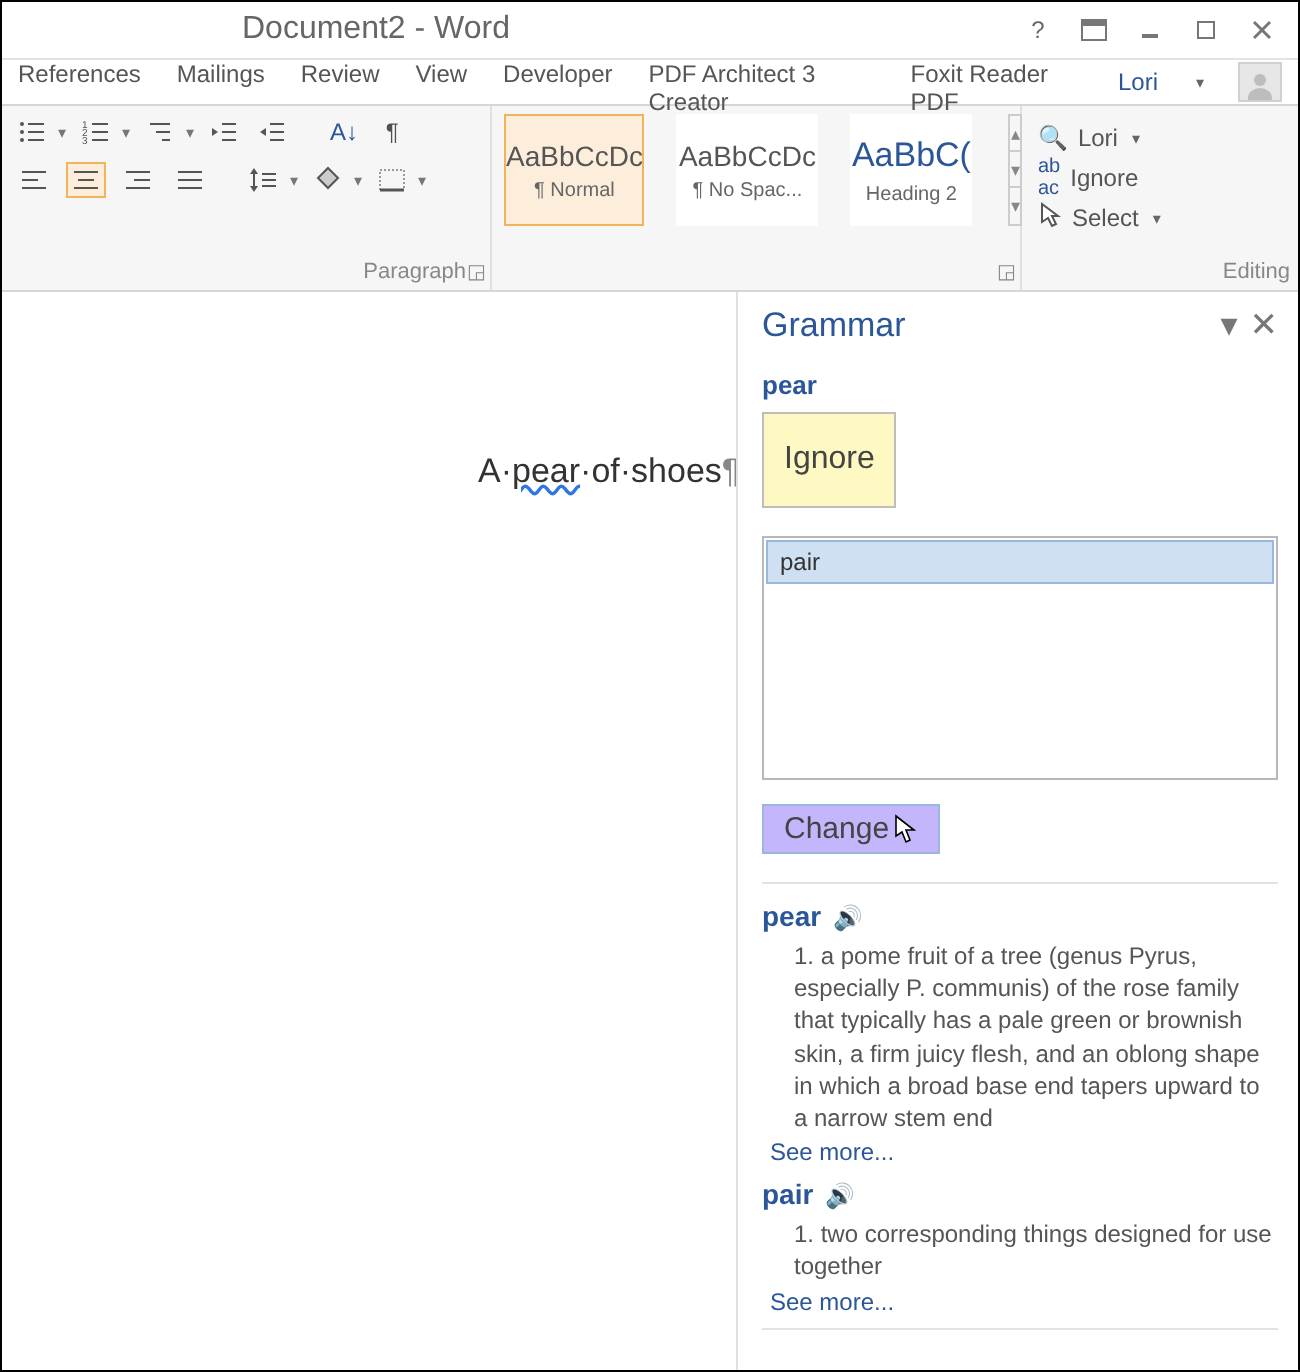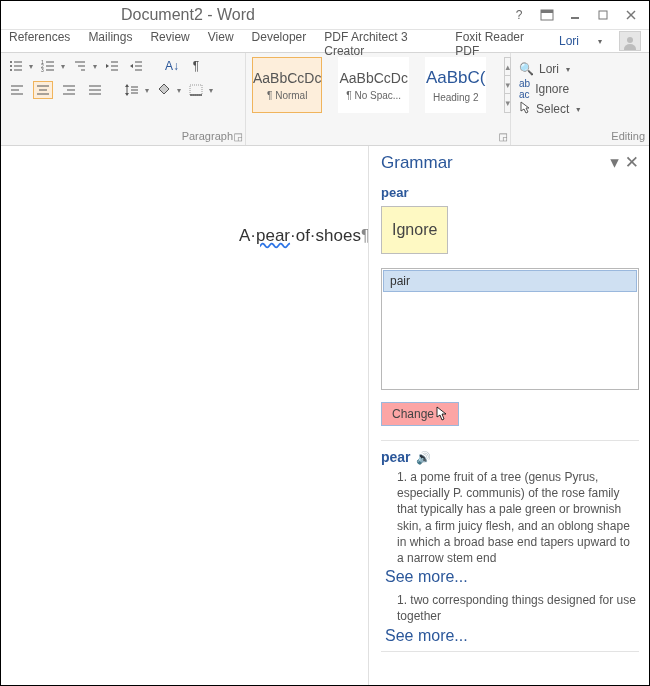--- a/index.html
+++ b/index.html
@@ -31,26 +31,26 @@
 .docarea{position:absolute;top:145px;left:0;width:388px;bottom:0;background:#fff}
 .doctext{position:absolute;top:80px;left:238px;font-size:17px;color:#333;white-space:nowrap}
 .doctext .err{border-bottom:1px wavy #2e75e6;text-decoration:underline wavy #2e75e6}
 .panel{position:absolute;top:145px;right:0;width:258px;bottom:0;border-left:1px solid #e0e0e0;background:#fff;padding:6px 10px 6px 12px;overflow:hidden}
 .phead{display:flex;align-items:center;color:#2b579a;font-size:17px}
 .phead .pbtns{margin-left:auto;display:flex;gap:6px;color:#777}
 .word1{color:#2b579a;font-weight:bold;font-size:13px;margin-top:12px}
 .ignore{margin-top:6px;border:1px solid #bdbdbd;background:#fef9c3;padding:14px 10px;font-size:16px;color:#444;display:inline-block}
 .sugbox{margin-top:14px;border:1px solid #b8b8b8;height:120px;background:#fff}
 .sugitem{background:#cfe0f2;border:1px solid #9ab8dd;margin:1px;padding:3px 6px;font-size:12px;color:#333}
-.change{margin-top:12px;border:1px solid #9ab8dd;background:#fca5a5;padding:3px 10px;font-size:12px;color:#444;display:inline-flex;align-items:center;gap:2px}
+.change{margin-top:12px;border:1px solid #9ab8dd;background:#c4b5fd;padding:3px 10px;font-size:15px;color:#444;display:inline-flex;align-items:center;gap:2px}
 .hr{border-top:1px solid #e3e3e3;margin:14px 0 8px 0}
 .defword{color:#2b579a;font-size:14px;font-weight:bold;display:inline-block}
 .speaker{color:#999;margin-left:6px;font-size:12px}
 .deftext{font-size:12px;color:#555;margin:4px 0 2px 16px;line-height:1.35}
-.seemore{color:#2b579a;font-size:16px;margin:2px 0 6px 4px}
+.seemore{color:#2b579a;font-size:12px;margin:2px 0 6px 4px}
 .powered{font-size:12px;color:#888;margin-top:8px}
 .powered a{color:#2b579a;text-decoration:none}
 .caret{font-size:8px;color:#666;margin-left:2px}
 .pilcrow{color:#888}
 .para-align .box{width:18px;height:16px;border:1px solid transparent;display:flex;align-items:center;justify-content:center}
 .para-align .box.sel{border:1px solid #f0b45c;background:#fdeedb}
 </style>
 </head>
 <body>
 <div class="frame">
@@ -281,18 +281,19 @@
   <div class="change">
         <span>Change</span>
         <svg width="12" height="16">
           <path d="M1 1 L1 11 L4 9 L6 14 L8 13 L6 8 L10 8 Z" fill="#fff" stroke="#000" stroke-width="0.8"></path>
         </svg>
       </div>
   <div class="hr"></div>
   <div><span class="defword">pear</span><span class="speaker">🔊</span></div>
   <div class="deftext">1. a pome fruit of a tree (genus Pyrus, especially P. communis) of the rose family that typically has a pale green or brownish skin, a firm juicy flesh, and an oblong shape in which a broad base end tapers upward to a narrow stem end</div>
   <div class="seemore">See more...</div>
+  <div><span class="defword">pair</span><span class="speaker">🔊</span></div>
   <div class="deftext">1. two corresponding things designed for use together</div>
   <div class="seemore">See more...</div>
   <div class="hr" style="margin:6px 0"></div>
 </div>
 
 </div>
 
 </body></html>

